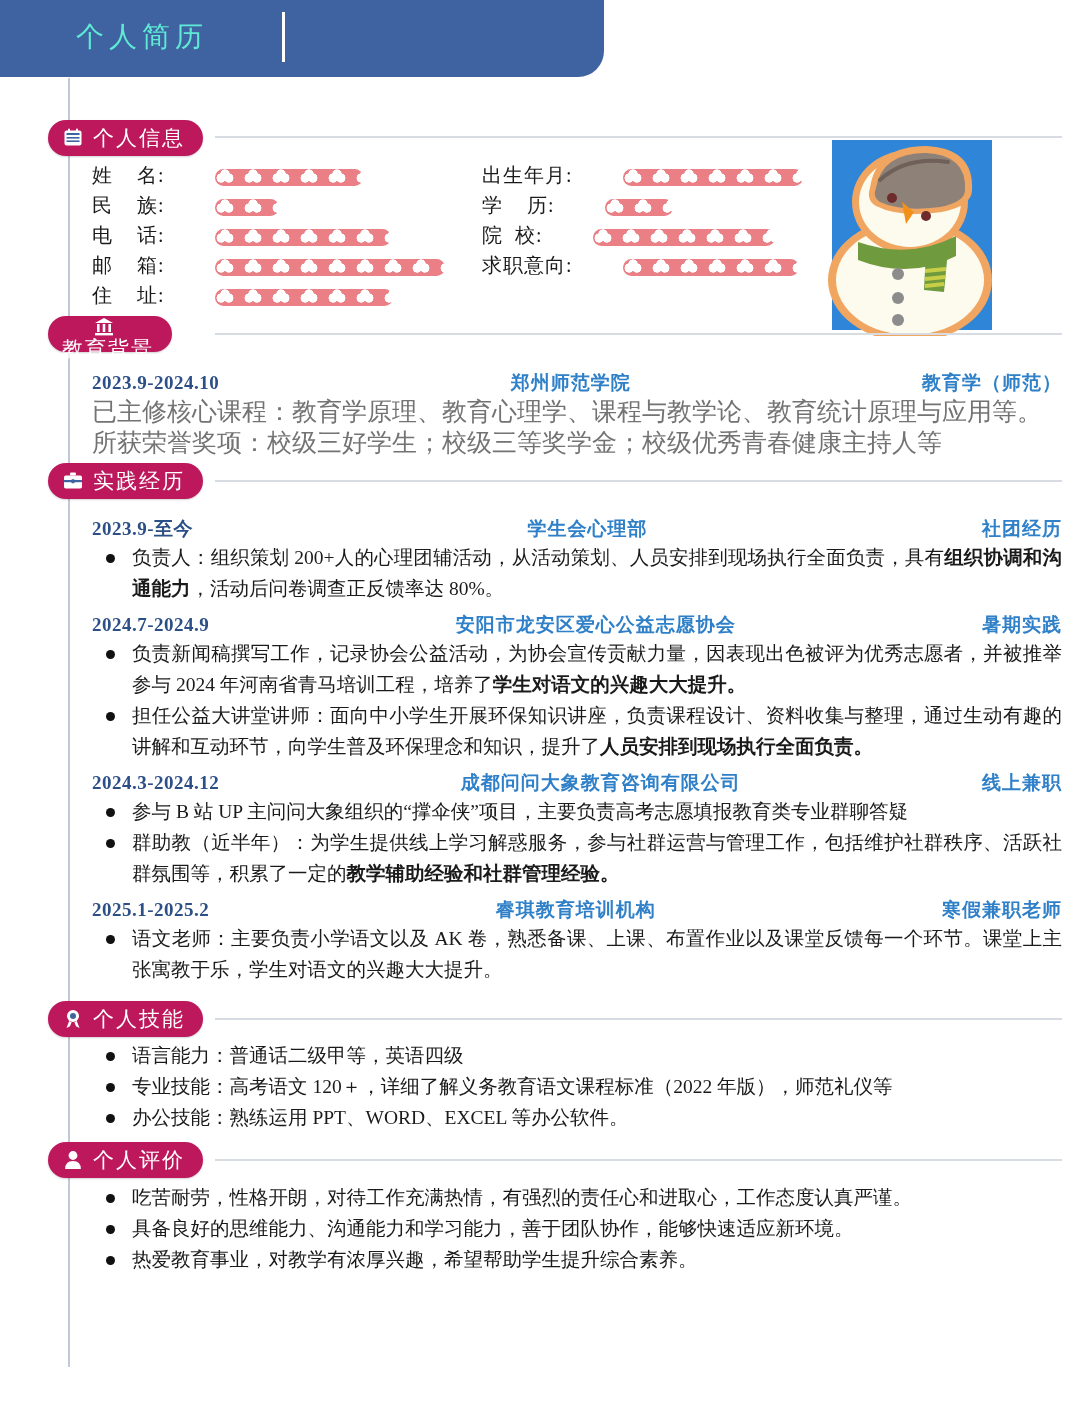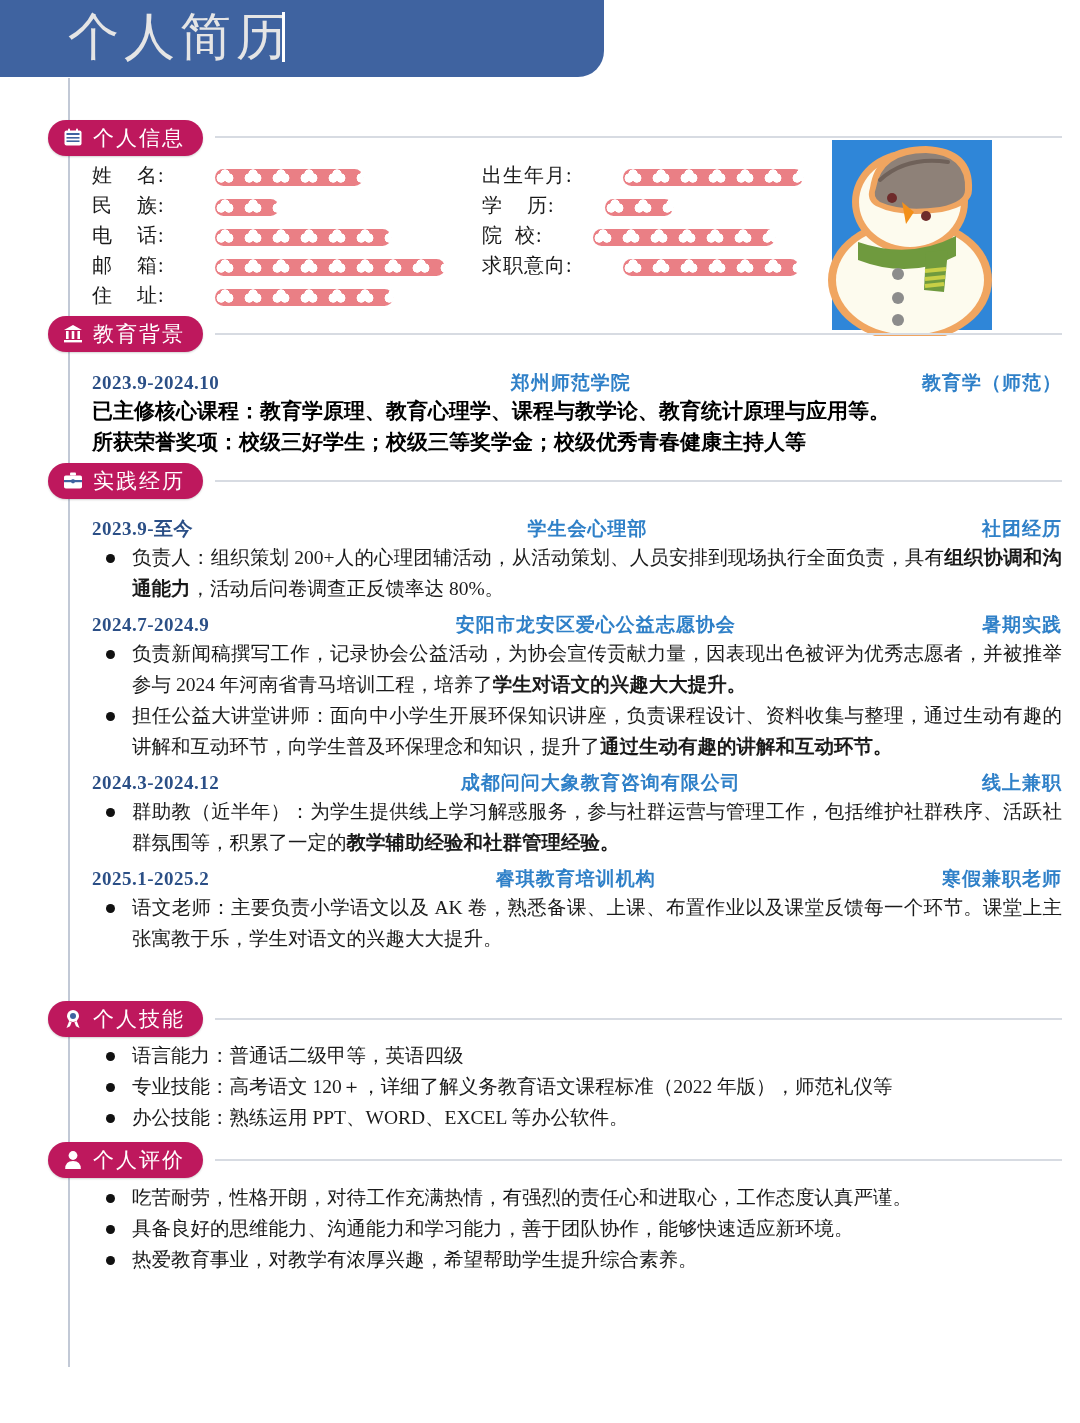--- a/index.html
+++ b/index.html
@@ -13,22 +13,22 @@
   }
   .page{position:relative;width:1080px;height:1423px;background:#fff;}
 
   
   .banner{
     position:absolute;left:0;top:0;width:604px;height:77px;
     background:#3f63a0;
     border-bottom-right-radius:26px;
   }
   .banner-title{
-    position:absolute;left:68px;top:6px;
-    font-size:51px;letter-spacing:5px;color:#e5e5e5;
+    position:absolute;left:76px;top:6px;
+    font-size:28px;letter-spacing:5px;color:#5eead4;
     font-family:"Liberation Sans","DejaVu Sans",sans-serif;
     font-weight:400;
     line-height:62px;
   }
   .banner-bar{
     position:absolute;left:282px;top:12px;width:3px;height:50px;background:#ffffff;
   }
 
   
   .spine{
@@ -69,21 +69,21 @@
   .date{
     color:#2b4f86;font-weight:bold;font-size:19px;letter-spacing:.5px;
     font-family:"Liberation Serif","DejaVu Serif",serif;white-space:nowrap;
   }
   .org{
     color:#2f80c8;font-weight:bold;font-size:19px;letter-spacing:1px;white-space:nowrap;
   }
   .role{
     color:#2f80c8;font-weight:bold;font-size:19px;letter-spacing:1px;white-space:nowrap;margin-top:8px;
   }
-  .line{font-size:21px;line-height:31px;color:#000000;font-weight:bold;}
+  .line{font-size:25px;line-height:31px;color:#737373;}
 
   ul.bl{list-style:none;margin:0;padding:0;}
   ul.bl li{
     position:relative;padding-left:40px;font-size:19.5px;line-height:31px;
     margin:0 0 0 0;text-align:justify;
   }
   ul.bl li:before{
     content:"";position:absolute;left:14px;top:12px;width:9px;height:9px;
     background:#111;border-radius:50%;
   }
@@ -211,21 +211,21 @@
         </div>
         <div class="inforow">
           <span class="ilabel">求职意向:</span>
           <span class="redact" style="width: 176px;"></span>
         </div>
       </div>
   </div>
 
   <div class="section" style="top:0;">
     <div class="rule" style="top:333px;"></div>
-    <div class="pill" style="top:316px;">
+    <div class="pill" style="top:316px;flex-direction:column;">
       <span class="ic">
         <svg viewBox="0 0 22 22">
             <path d="M11 2 L20 7 L2 7 Z" fill="#fff"></path>
             <rect x="4" y="8" width="2.6" height="8" fill="#fff"></rect>
             <rect x="9.7" y="8" width="2.6" height="8" fill="#fff"></rect>
             <rect x="15.4" y="8" width="2.6" height="8" fill="#fff"></rect>
             <rect x="2" y="17" width="18" height="2.4" fill="#fff"></rect>
           </svg>
       </span>
       <span class="lbl">教育背景</span>
@@ -266,28 +266,29 @@
       <ul class="bl">
         <li><span>负责人：组织策划 200+人的心理团辅活动，从活动策划、人员安排到现场执行全面负责，具有</span><b>组织协调和沟通能力</b><span>，活动后问卷调查正反馈率达 80%。</span></li>
       </ul>
       <div class="row">
         <span class="date">2024.7-2024.9</span>
         <span class="org">安阳市龙安区爱心公益志愿协会</span>
         <span class="role">暑期实践</span>
       </div>
       <ul class="bl">
         <li><span>负责新闻稿撰写工作，记录协会公益活动，为协会宣传贡献力量，因表现出色被评为优秀志愿者，并被推举参与 2024 年河南省青马培训工程，培养了</span><b>学生对语文的兴趣大大提升。</b></li>
-        <li><span>担任公益大讲堂讲师：面向中小学生开展环保知识讲座，负责课程设计、资料收集与整理，通过生动有趣的讲解和互动环节，向学生普及环保理念和知识，提升了</span><b>通过生动有趣的讲解和互动环节。</b></li>
+        <li><span>担任公益大讲堂讲师：面向中小学生开展环保知识讲座，负责课程设计、资料收集与整理，通过生动有趣的讲解和互动环节，向学生普及环保理念和知识，提升了</span><b>人员安排到现场执行全面负责。</b></li>
       </ul>
       <div class="row">
         <span class="date">2024.3-2024.12</span>
         <span class="org">成都问问大象教育咨询有限公司</span>
         <span class="role">线上兼职</span>
       </div>
       <ul class="bl">
+        <li><span>参与 B 站 UP 主问问大象组织的“撑伞侠”项目，主要负责高考志愿填报教育类专业群聊答疑</span></li>
         <li><span>群助教（近半年）：为学生提供线上学习解惑服务，参与社群运营与管理工作，包括维护社群秩序、活跃社群氛围等，积累了一定的</span><b>教学辅助经验和社群管理经验。</b></li>
       </ul>
       <div class="row">
         <span class="date">2025.1-2025.2</span>
         <span class="org">睿琪教育培训机构</span>
         <span class="role">寒假兼职老师</span>
       </div>
       <ul class="bl">
         <li><span>语文老师：主要负责小学语文以及 AK 卷，熟悉备课、上课、布置作业以及课堂反馈每一个环节。课堂上主张寓教于乐，学生对语文的兴趣大大提升。</span></li>
       </ul>

